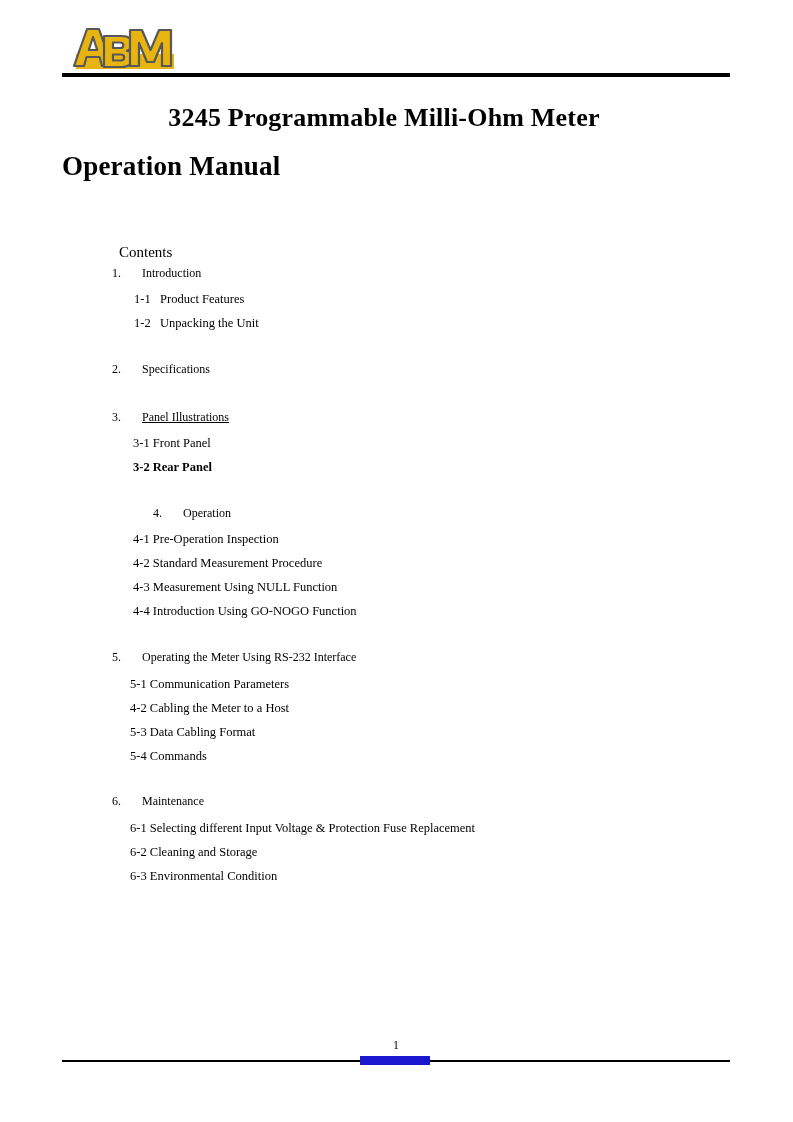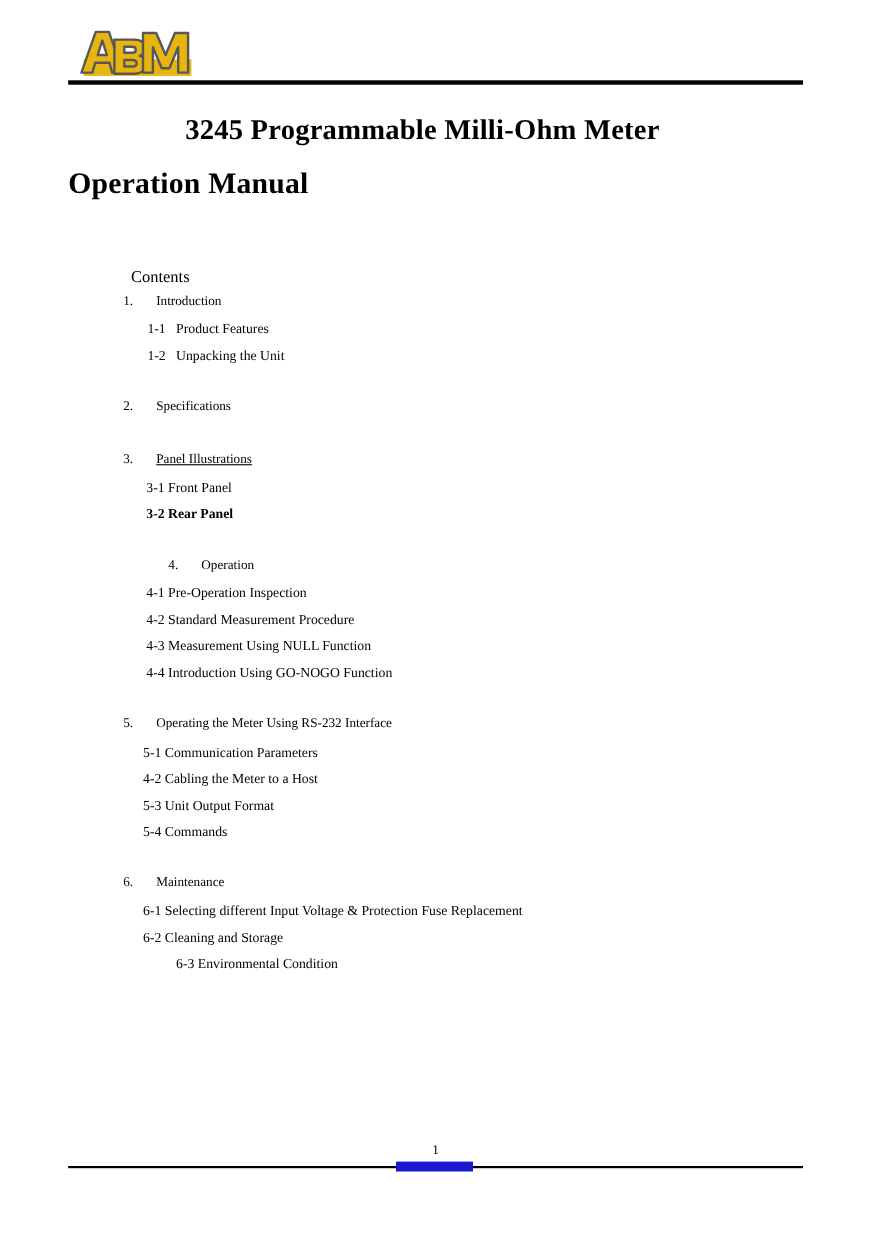--- a/index.html
+++ b/index.html
@@ -212,36 +212,36 @@
   <div class="toc-section" style="top:650px;">
     <span class="sec-num">5.</span><span>Operating the Meter Using RS-232 Interface</span>
   </div>
   <div class="toc-sub" style="left:130px; top:677px;">
     <span>5-1</span>&nbsp;<span>Communication Parameters</span>
   </div>
   <div class="toc-sub" style="left:130px; top:701px;">
     <span>4-2</span>&nbsp;<span>Cabling the Meter to a Host</span>
   </div>
   <div class="toc-sub" style="left:130px; top:725px;">
-    <span>5-3</span>&nbsp;<span>Unit Output Format</span>
+    <span>5-3</span>&nbsp;<span>Data Cabling Format</span>
   </div>
   <div class="toc-sub" style="left:130px; top:749px;">
     <span>5-4</span>&nbsp;<span>Commands</span>
   </div>
 
   <div class="toc-section" style="top:794px;">
     <span class="sec-num">6.</span><span>Maintenance</span>
   </div>
   <div class="toc-sub" style="left:130px; top:821px;">
     <span>6-1</span>&nbsp;<span>Selecting different Input Voltage &amp; Protection Fuse Replacement</span>
   </div>
   <div class="toc-sub" style="left:130px; top:845px;">
     <span>6-2</span>&nbsp;<span>Cleaning and Storage</span>
   </div>
-  <div class="toc-sub" style="left:130px; top:869px;margin-left:30px;">
+  <div class="toc-sub" style="left:130px; top:869px;">
     <span>6-3</span>&nbsp;<span>Environmental Condition</span>
   </div>
 
 </div>
 
 <div class="page-number">1</div>
 <div class="footer-rule"></div>
 <div class="footer-accent"></div>
 
 </body></html>

